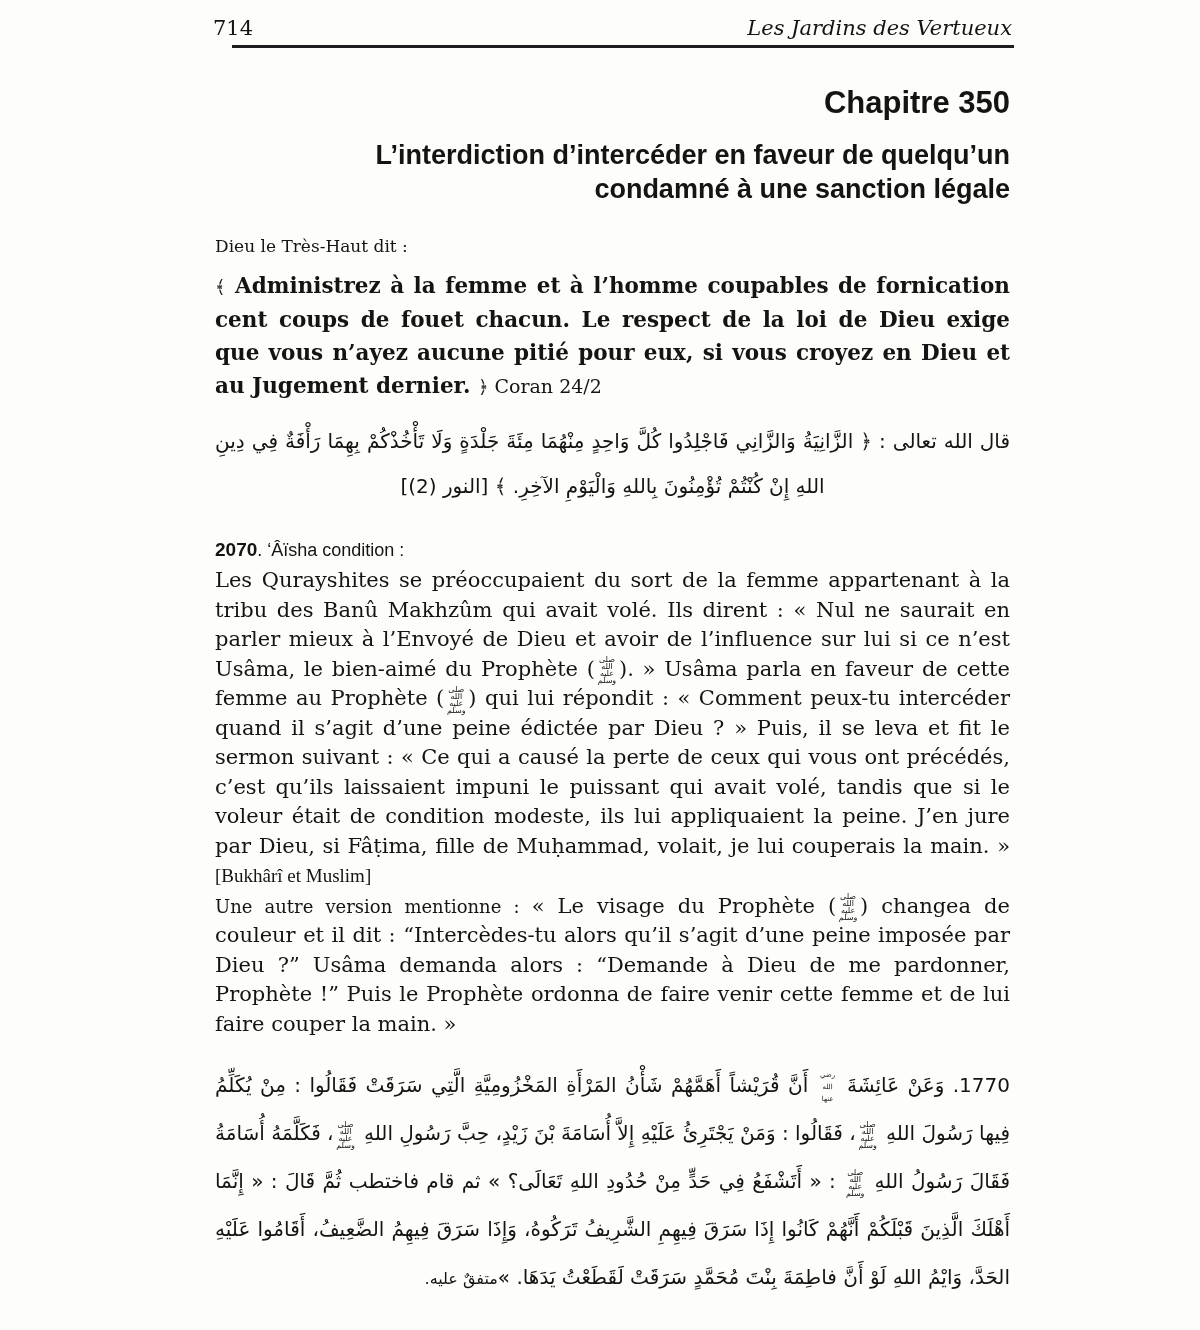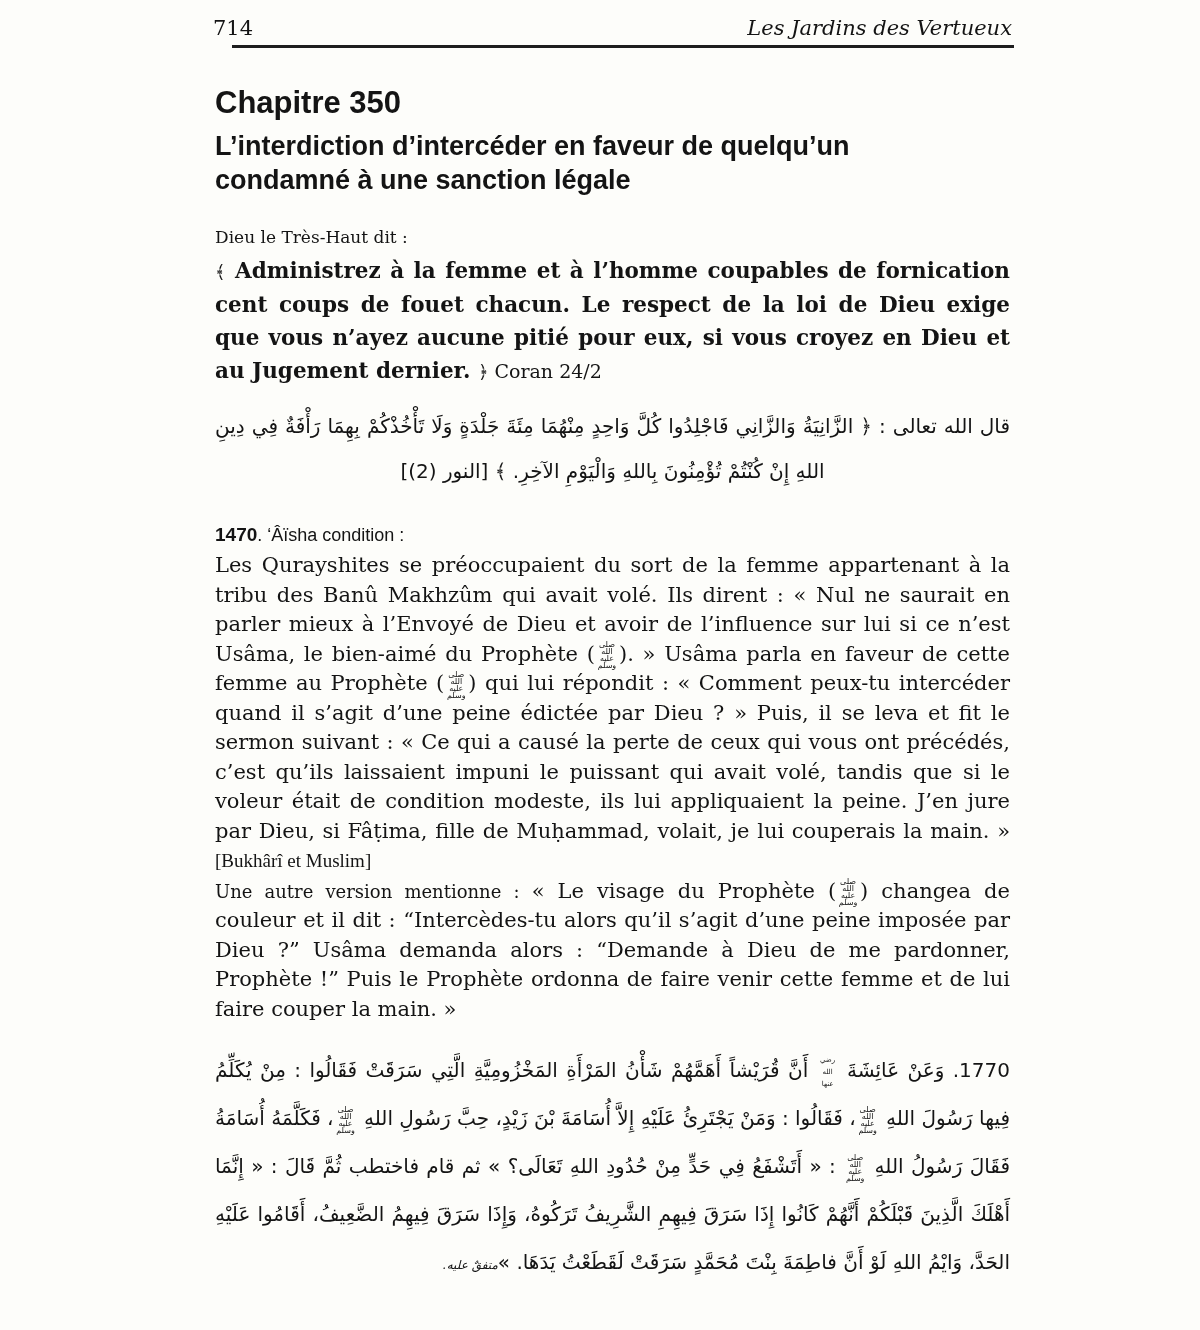--- a/index.html
+++ b/index.html
@@ -16,29 +16,29 @@
     display:flex;justify-content:space-between;align-items:flex-start;
     margin:16px 188px 0 213px;
     font-family:"DejaVu Serif",serif;font-size:21px;
   }
   .book-title{font-style:italic;}
   .header-rule{border:0;border-top:3px solid #1e1e1e;margin:5px 186px 0 232px;}
 
   .content{margin:0 190px 0 215px;}
 
   
-  .chapter{text-align:left;font-family:"Liberation Sans",sans-serif;font-weight:bold;margin-top:38px;}
+  .chapter{text-align:right;font-family:"Liberation Sans",sans-serif;font-weight:bold;margin-top:38px;}
   .chapter-label{font-size:31px;line-height:34px;}
-  .chapter-title{font-size:27px;line-height:34px;margin-top:9px;}
+  .chapter-title{font-size:27px;line-height:34px;margin-top:18px;}
   .chapter-title-ar{
     font-family:"DejaVu Sans",sans-serif;font-size:24px;font-weight:bold;
     direction:rtl;margin-top:10px;line-height:34px;
   }
 
-  .intro{font-size:17px;margin:30px 0 7px;}
+  .intro{font-size:17px;margin:30px 0 13px;}
 
   .verse-fr{
     font-weight:bold;font-size:21.5px;line-height:33px;
     text-align:justify;margin:0;
   }
   .verse-fr .ornament{font-family:"DejaVu Sans",sans-serif;font-weight:normal;font-size:18px;}
   .verse-fr .ref{font-weight:normal;font-size:19px;}
 
   .verse-ar{
     font-family:"DejaVu Sans",sans-serif;font-size:20px;line-height:45px;
@@ -64,21 +64,21 @@
   .radia{
     font-family:"DejaVu Sans",sans-serif;direction:rtl;
     display:inline-block;width:22px;font-size:7px;line-height:12px;
     text-align:center;vertical-align:middle;
   }
 
   .arabic-p{
     font-family:"DejaVu Sans",sans-serif;font-size:20px;line-height:48px;
     direction:rtl;text-align:justify;margin:22px 0 0;
   }
-  .muttafaq{font-size:12px;font-style:italic;}
+  .muttafaq{font-size:16px;}
 </style>
 </head>
 <body>
 
 <div class="page">
 
   <header class="page-header">
     <span class="page-num">714</span>
     <span class="book-title">Les Jardins des Vertueux</span>
   </header>
@@ -93,21 +93,21 @@
         <div>condamné à une sanction légale</div>
       </div>
     </div>
 
     <p class="intro">Dieu le Très-Haut dit :</p>
 
     <p class="verse-fr"><span class="ornament">﴾</span><span> Administrez à la femme et à l’homme coupables de fornication cent coups de fouet chacun. Le respect de la loi de Dieu exige que vous n’ayez aucune pitié pour eux, si vous croyez en Dieu et au Jugement dernier. </span><span class="ornament">﴿</span><span class="ref"> Coran 24/2</span></p>
 
     <p class="verse-ar">قال الله تعالى : ﴿ الزَّانِيَةُ وَالزَّانِي فَاجْلِدُوا كُلَّ وَاحِدٍ مِنْهُمَا مِئَةَ جَلْدَةٍ وَلَا تَأْخُذْكُمْ بِهِمَا رَأْفَةٌ فِي دِينِ اللهِ إِنْ كُنْتُمْ تُؤْمِنُونَ بِاللهِ وَالْيَوْمِ الآخِرِ. ﴾ [النور (2)]</p>
 
-    <p class="hadith-label"><span class="num">1470</span><span>. ‘Âïsha condition :</span></p>
+    <p class="hadith-label"><span class="num">2070</span><span>. ‘Âïsha condition :</span></p>
 
     <p class="body-p"><span>Les Qurayshites se préoccupaient du sort de la femme appartenant à la tribu des Banû Makhzûm qui avait volé. Ils dirent : « Nul ne saurait en parler mieux à l’Envoyé de Dieu et avoir de l’influence sur lui si ce n’est Usâma, le bien-aimé du Prophète (</span><span class="saw">صلى الله عليه وسلم</span><span>). » Usâma parla en faveur de cette femme au Prophète (</span><span class="saw">صلى الله عليه وسلم</span><span>) qui lui répondit : « Comment peux-tu intercéder quand il s’agit d’une peine édictée par Dieu ? » Puis, il se leva et fit le sermon suivant : « Ce qui a causé la perte de ceux qui vous ont précédés, c’est qu’ils laissaient impuni le puissant qui avait volé, tandis que si le voleur était de condition modeste, ils lui appliquaient la peine. J’en jure par Dieu, si Fâṭima, fille de Muḥammad, volait, je lui couperais la main. » </span><span class="source">[Bukhârî et Muslim]</span></p>
 
     <p class="body-p version-p"><span class="version-label">Une autre version mentionne : </span><span>« Le visage du Prophète (</span><span class="saw">صلى الله عليه وسلم</span><span>) changea de couleur et il dit : “Intercèdes-tu alors qu’il s’agit d’une peine imposée par Dieu ?” Usâma demanda alors : “Demande à Dieu de me pardonner, Prophète !” Puis le Prophète ordonna de faire venir cette femme et de lui faire couper la main. »</span></p>
 
     <p class="arabic-p"><span>1770. وَعَنْ عَائِشَةَ </span><span class="radia">رضي الله عنها</span><span> أَنَّ قُرَيْشاً أَهَمَّهُمْ شَأْنُ المَرْأَةِ المَخْزُومِيَّةِ الَّتِي سَرَقَتْ فَقَالُوا : مِنْ يُكَلِّمُ فِيها رَسُولَ اللهِ </span><span class="saw">صلى الله عليه وسلم</span><span>، فَقَالُوا : وَمَنْ يَجْتَرِئُ عَلَيْهِ إِلاَّ أُسَامَةَ بْنَ زَيْدٍ، حِبَّ رَسُولِ اللهِ </span><span class="saw">صلى الله عليه وسلم</span><span>، فَكَلَّمَهُ أُسَامَةُ فَقَالَ رَسُولُ اللهِ </span><span class="saw">صلى الله عليه وسلم</span><span> : « أَتَشْفَعُ فِي حَدٍّ مِنْ حُدُودِ اللهِ تَعَالَى؟ » ثم قام فاختطب ثُمَّ قَالَ : « إِنَّمَا أَهْلَكَ الَّذِينَ قَبْلَكُمْ أَنَّهُمْ كَانُوا إِذَا سَرَقَ فِيهِمِ الشَّرِيفُ تَرَكُوهُ، وَإِذَا سَرَقَ فِيهِمُ الضَّعِيفُ، أَقَامُوا عَلَيْهِ الحَدَّ، وَايْمُ اللهِ لَوْ أَنَّ فاطِمَةَ بِنْتَ مُحَمَّدٍ سَرَقَتْ لَقَطَعْتُ يَدَهَا. »</span><span class="muttafaq">متفقٌ عليه.</span></p>
 
   </main>
 </div>
 

